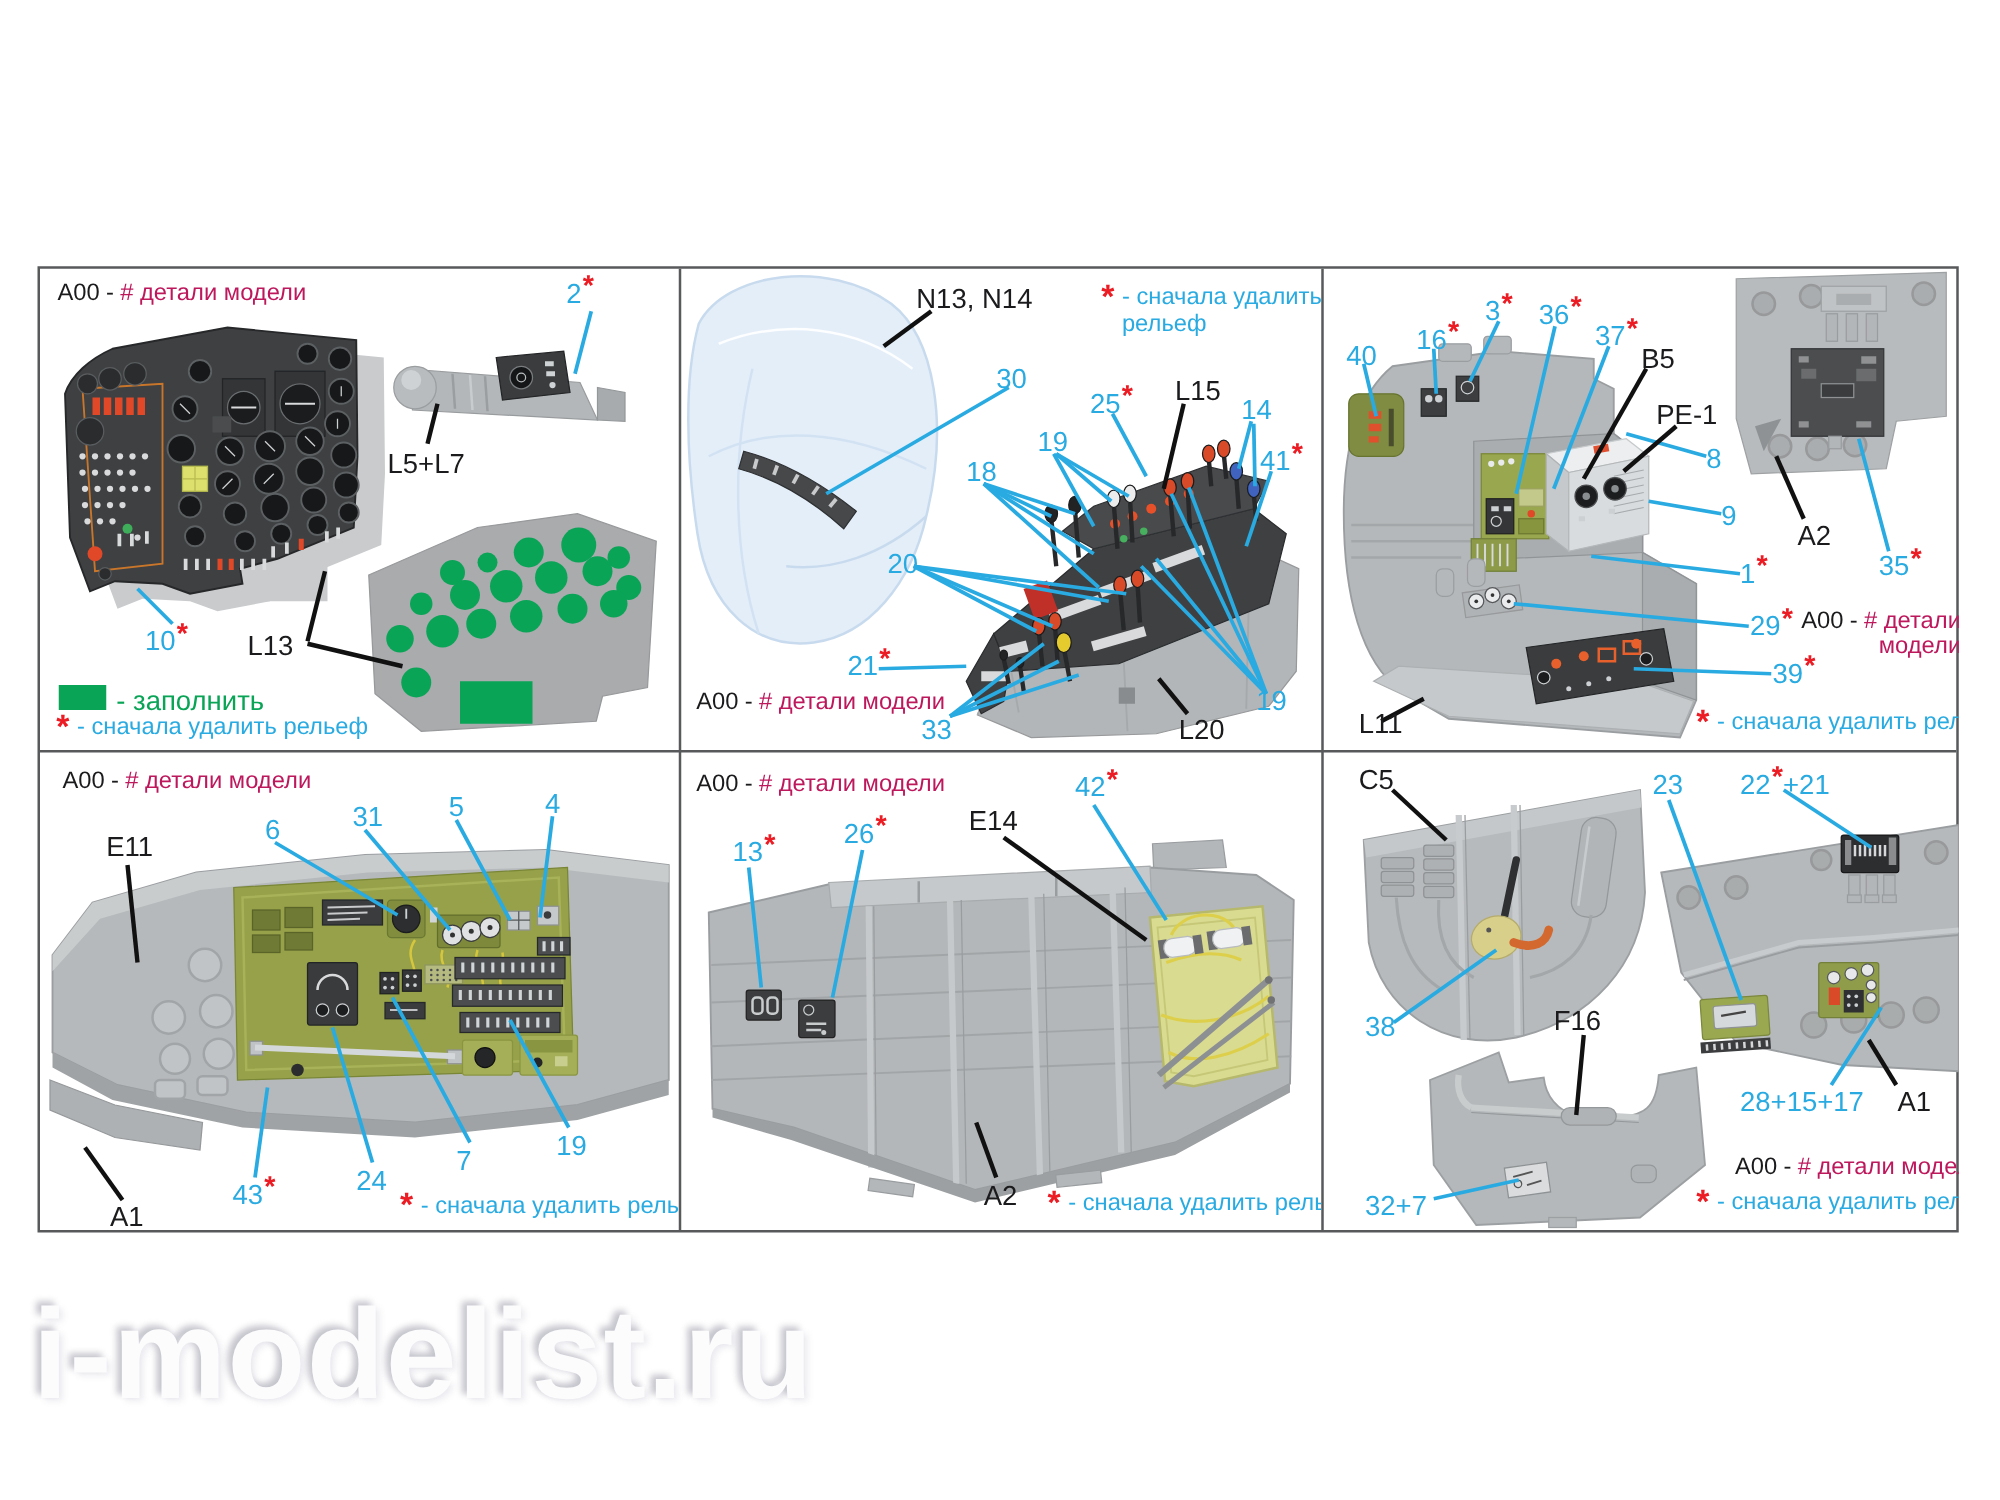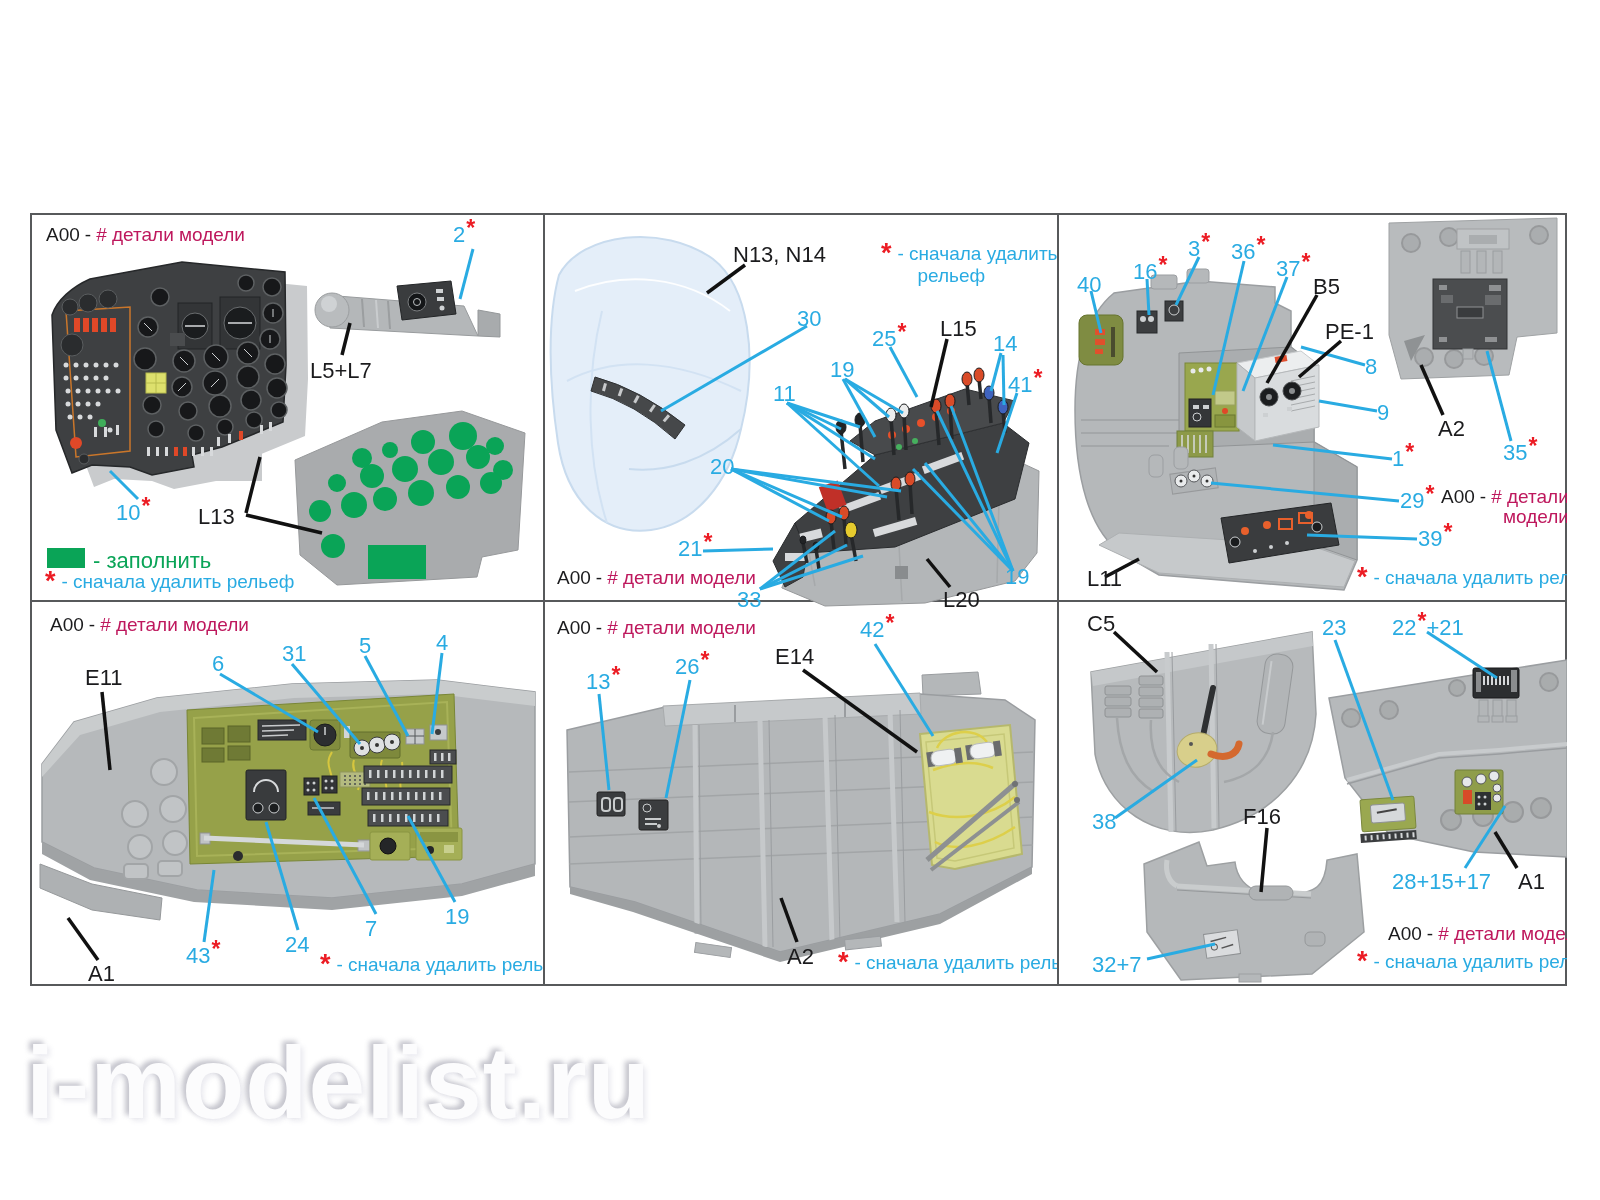--- a/index.html
+++ b/index.html
@@ -15,21 +15,21 @@
   .num{color:#29abe2;font-size:22px;}
   .blk{color:#1b1b1d;font-size:22px;}
   .hdr{font-size:19px;color:#1b1b1d;}
   .hdr .blue{color:#be185d;}
   .hdr .dash{margin:0 5px;color:#1b1b1d;}
   .star{color:#ec1c24;font-weight:700;font-size:23px;vertical-align:6px;margin-left:1px;line-height:0;}
   .note{position:absolute;display:flex;align-items:flex-start;color:#29abe2;font-size:19px;z-index:5;white-space:nowrap;}
   .star-lead{color:#ec1c24;font-size:27px;font-weight:700;margin-right:6px;line-height:0.8;}
   .legend-green{color:#0aa457;font-size:22px;}
   .swatch{position:absolute;width:38px;height:20px;background:#0aa457;z-index:5;}
-  .indent{margin-left:20px;}
+  .indent{margin-left:0;}
   .watermark{position:absolute;left:26px;top:1025px;font-size:102px;font-weight:700;
              letter-spacing:1px;color:#fcfcfd;z-index:2;
              text-shadow:-4px -3px 5px rgba(178,178,188,0.75),3px 3px 5px rgba(235,235,240,0.95);}
 </style>
 </head>
 <body>
 
 <div class="watermark">i-modelist.ru</div>
 
 <div class="sheet">
@@ -223,21 +223,21 @@
     <div class="lbl num" style="left:84px;top:286px"><span>10</span><span class="star">*</span></div>
     <div class="lbl blk" style="left:166px;top:290px">L13</div>
     <div class="swatch" style="left:15px;top:333px"></div>
     <div class="lbl legend-green" style="left:61px;top:334px">- заполнить</div>
     <div class="note" style="left:13px;top:356px">
       <span class="star-lead">*</span>
         <span>- сначала удалить рельеф</span>
     </div>
   </div>
 
-  <div class="panel" style="left:513px;top:16px;width:512px;height:429px">
+  <div class="panel" style="left:513px;top:0;width:512px;height:429px">
     <svg class="art" width="512" height="385" viewBox="0 0 512 385">
       <g>
         <path d="M14,44 C36,2 118,-8 168,28 C203,55 214,125 196,198 C184,252 150,293 106,299 C60,305 22,272 13,212 C4,152 2,88 14,44 Z" fill="#e4eef9" stroke="#c8dbee" stroke-width="2"></path>
         <path d="M30,60 C80,40 140,45 185,80" stroke="#ffffff" stroke-width="2" fill="none" opacity="0.9"></path>
         <path d="M22,150 C70,125 130,128 196,160" stroke="#d2e2f3" stroke-width="2" fill="none"></path>
         <path d="M62,292 C42,230 40,150 57,80" stroke="#d2e2f3" stroke-width="2" fill="none"></path>
         <path d="M196,198 C160,230 120,242 84,238" stroke="#c8dbee" stroke-width="2" fill="none"></path>
       </g>
       <g>
         <path d="M50,146 Q95,158 140,194 L130,208 Q90,172 46,160 Z" fill="#46484a" stroke="#2e3032"></path>
@@ -348,21 +348,21 @@
     <div class="lbl blk" style="left:188px;top:12px">N13, N14</div>
     <div class="note" style="left:336px;top:12px">
       <span class="star-lead">*</span>
       <span><span>- сначала удалить</span><br><span class="indent">рельеф</span></span>
     </div>
     <div class="lbl num" style="left:252px;top:76px">30</div>
     <div class="lbl num" style="left:327px;top:96px"><span>25</span><span class="star">*</span></div>
     <div class="lbl blk" style="left:395px;top:86px">L15</div>
     <div class="lbl num" style="left:448px;top:101px">14</div>
     <div class="lbl num" style="left:285px;top:127px">19</div>
-    <div class="lbl num" style="left:228px;top:151px">11</div>
+    <div class="lbl num" style="left:228px;top:151px">18</div>
     <div class="lbl num" style="left:463px;top:142px"><span>41</span><span class="star">*</span></div>
     <div class="lbl num" style="left:165px;top:224px">20</div>
     <div class="lbl num" style="left:133px;top:306px"><span>21</span><span class="star">*</span></div>
     <div class="lbl num" style="left:192px;top:357px">33</div>
     <div class="lbl num" style="left:460px;top:334px">19</div>
     <div class="lbl blk" style="left:398px;top:357px">L20</div>
     <div class="lbl hdr" style="left:12px;top:337px">
       <span>A00</span><span class="dash">-</span><span class="blue"># детали модели</span>
     </div>
   </div>

